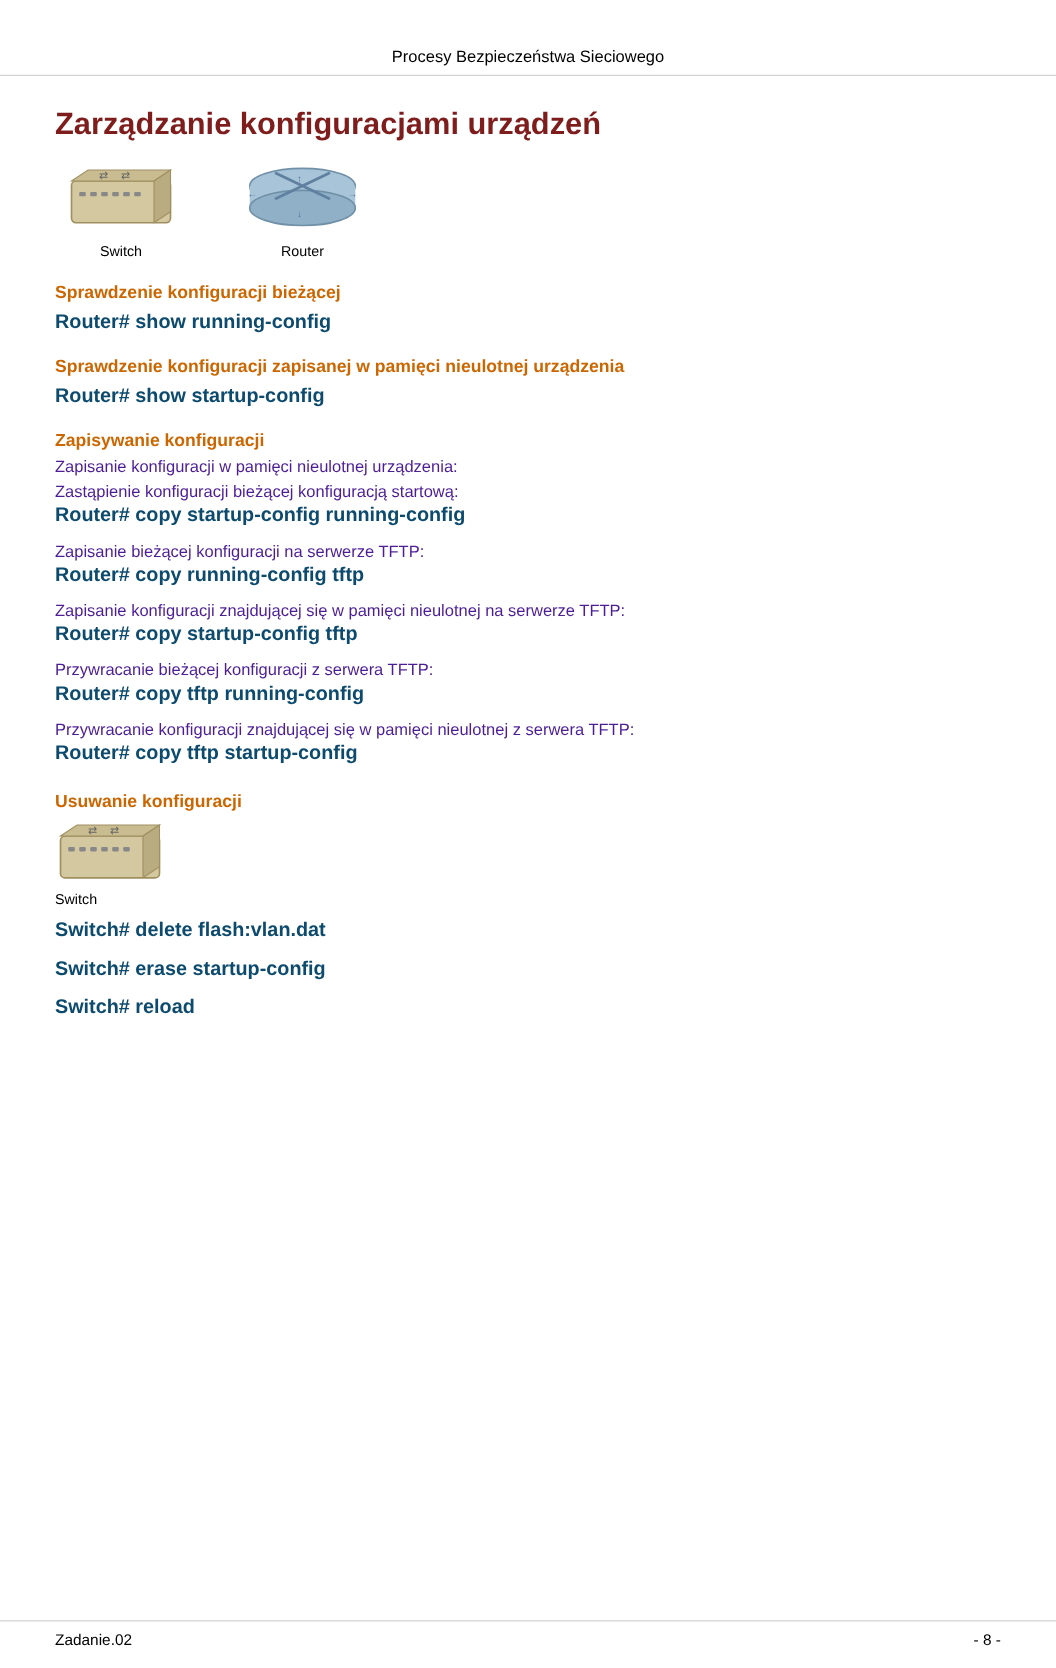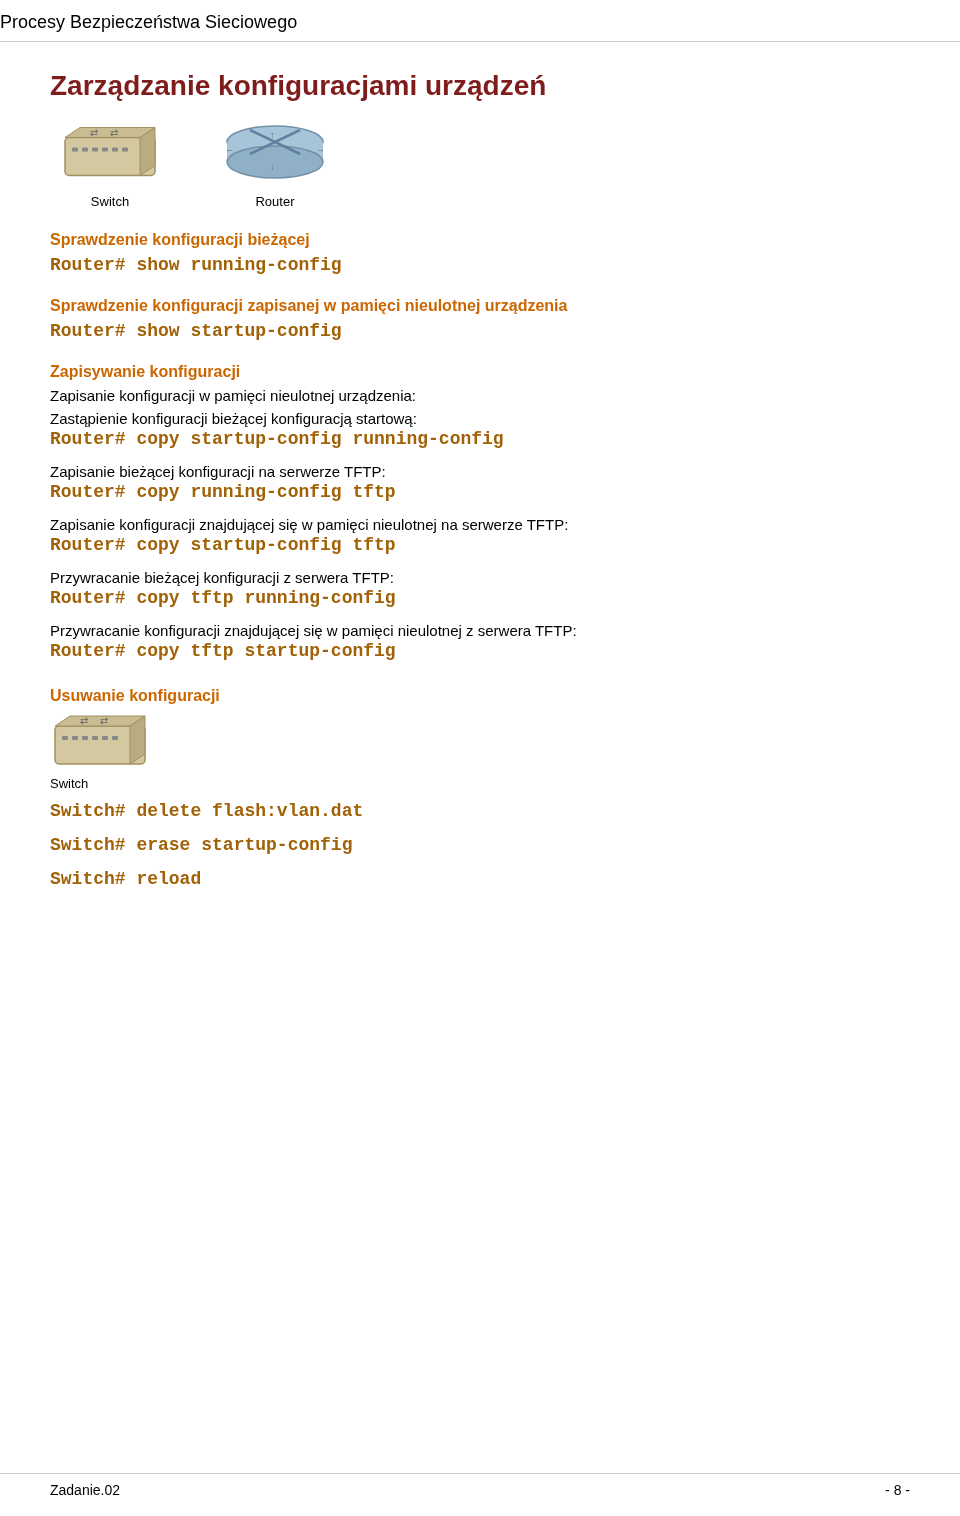--- a/index.html
+++ b/index.html
@@ -6,26 +6,27 @@
     body {
       width: 960px;
       min-height: 1516px;
       background: #ffffff;
       font-family: Arial, sans-serif;
       font-size: 15px;
       color: #000000;
       position: relative;
     }
     .page-header {
-      text-align: left;
+      text-align: center;
       padding: 12px 0 8px 0;
       border-bottom: 1px solid #ccc;
-      font-size: 18px;
+      font-size: 15px;
       color: #000;
       font-weight: normal;
+      margin-top: 31px;
     }
     .content {
       padding: 20px 50px 60px 50px;
     }
     .main-title {
       color: #7f1d1d;
       font-size: 28px;
       font-weight: bold;
       margin-bottom: 18px;
       margin-top: 8px;
@@ -67,28 +68,28 @@
     .section-heading {
       color: #cc6600;
       font-size: 16px;
       font-weight: bold;
       margin-top: 22px;
       margin-bottom: 6px;
     }
     .command-line {
       font-size: 18px;
       font-weight: bold;
-      color: #a16207;
-      font-family: Liberation Mono, monospace;
+      color: #0c4a6e;
+      font-family: Liberation Sans, sans-serif;
       margin-bottom: 14px;
       margin-left: 0;
     }
     .normal-text {
       font-size: 15px;
-      color: #000000;
+      color: #4c1d95;
       margin-bottom: 4px;
     }
     .page-footer {
       position: absolute;
       bottom: 10px;
       left: 0;
       right: 0;
       display: flex;
       justify-content: space-between;
       padding: 8px 50px;

